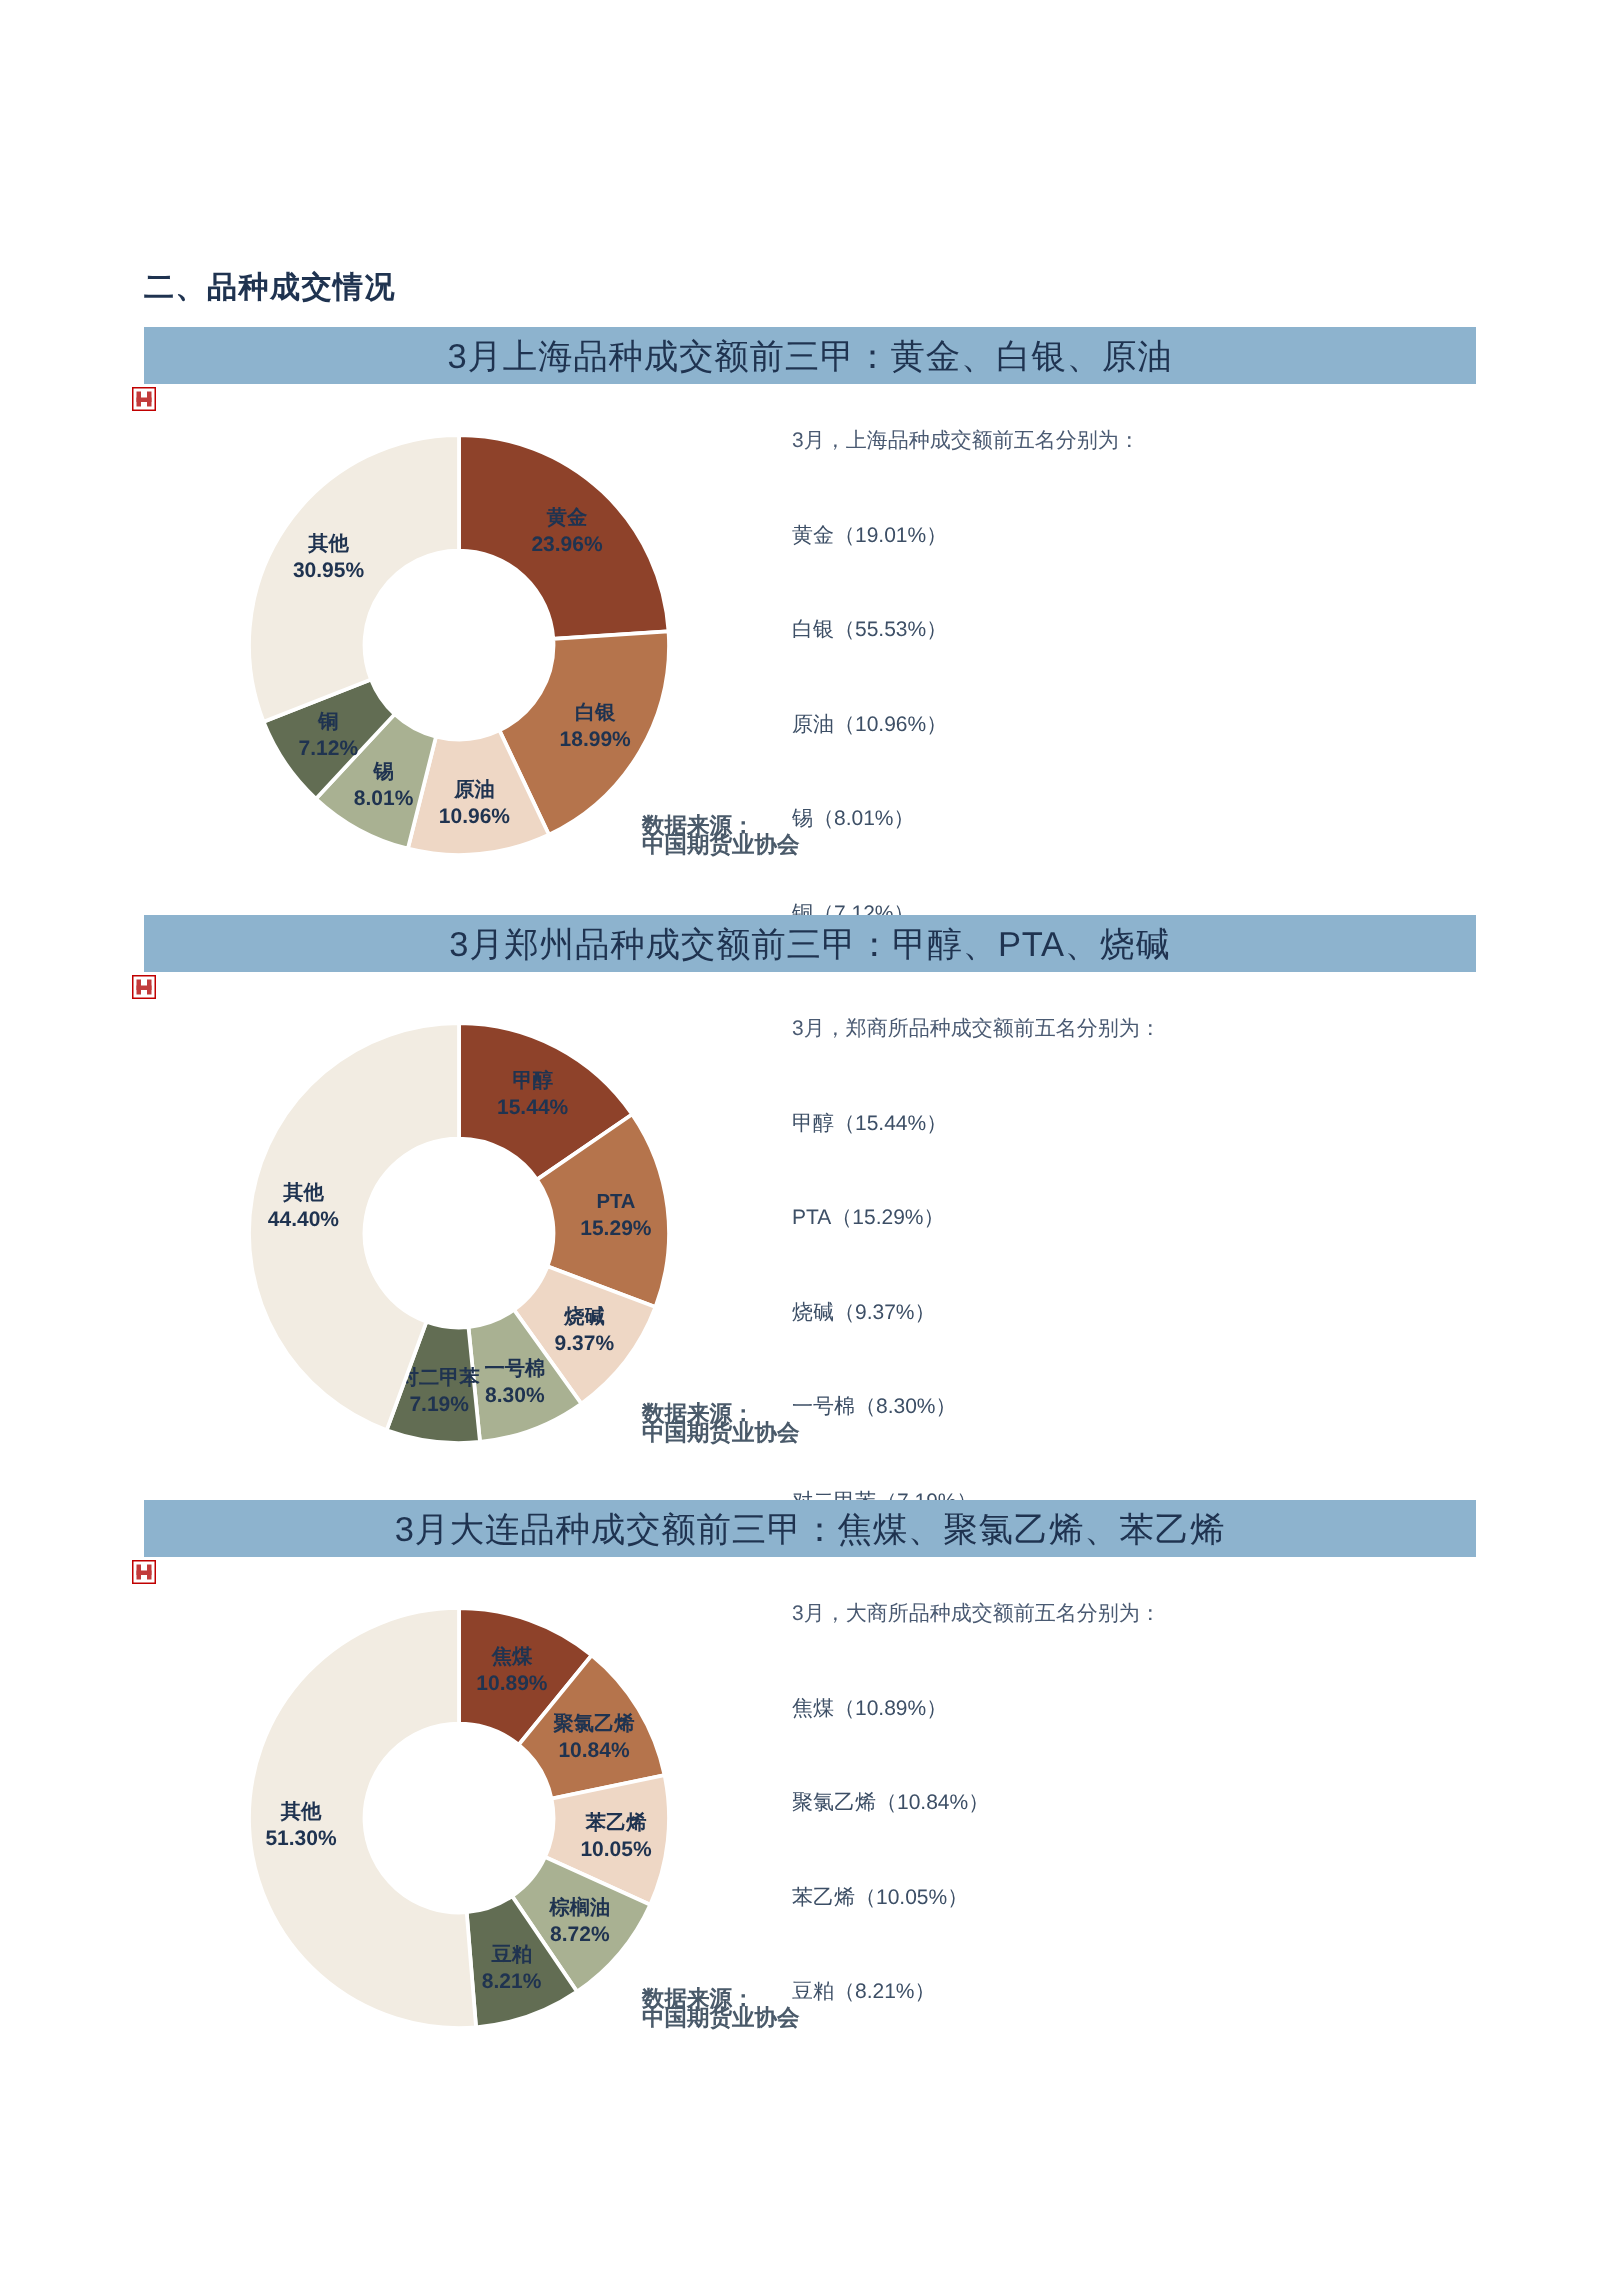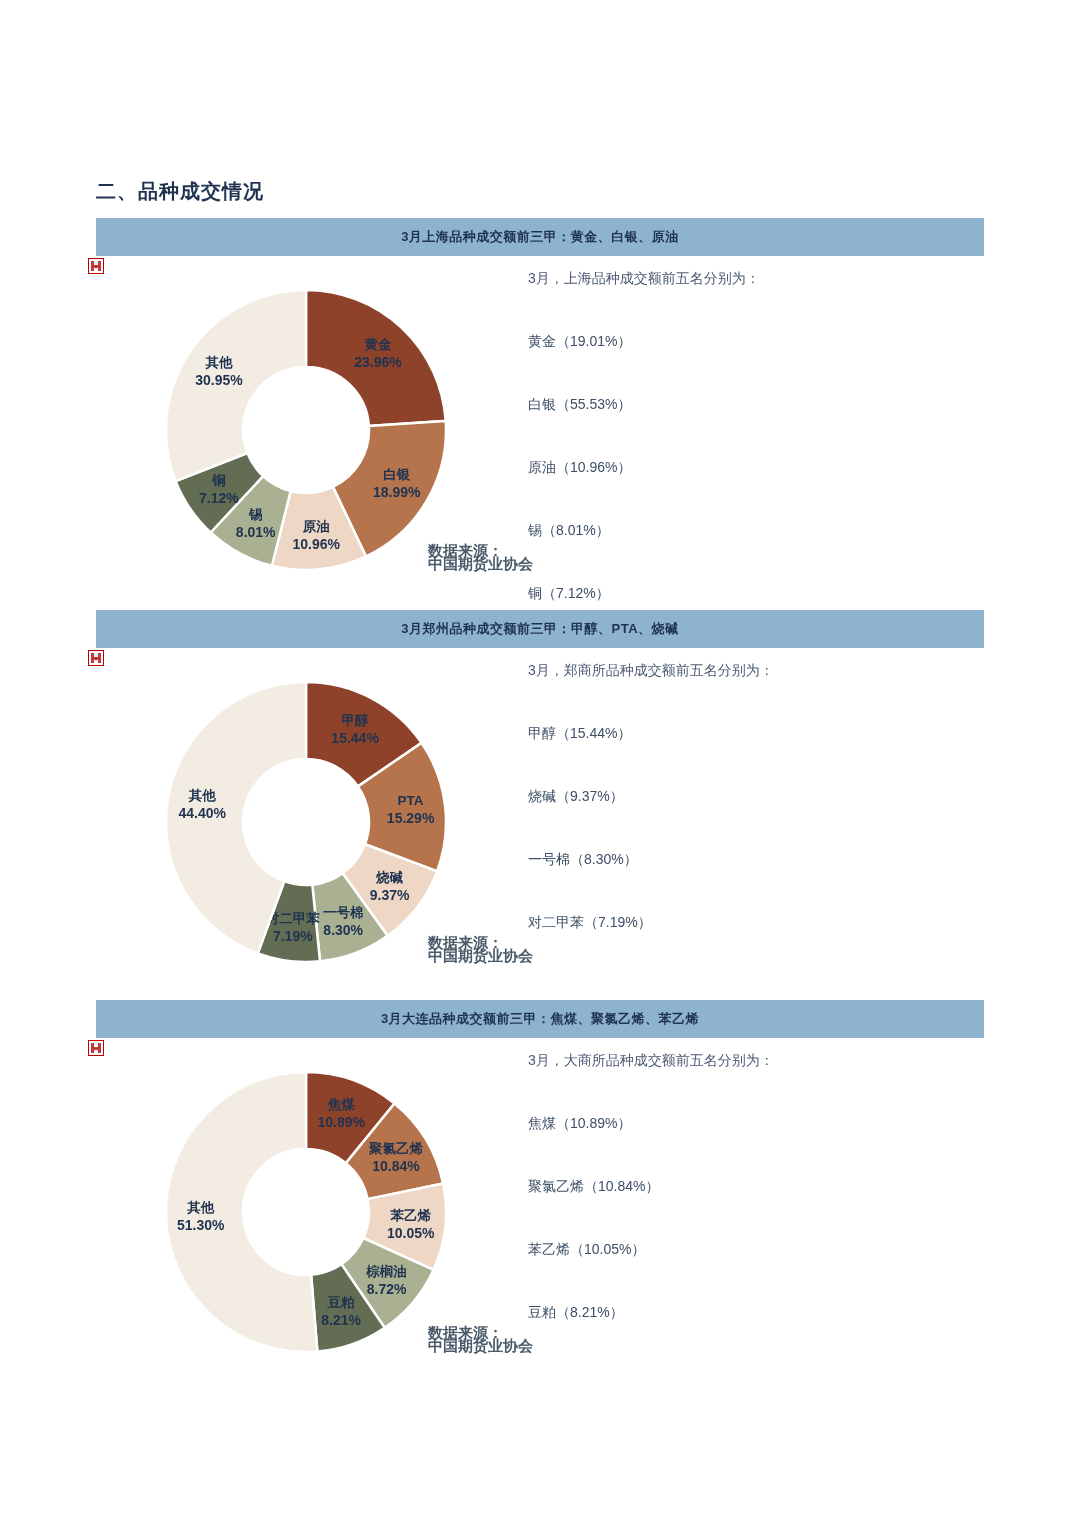--- a/index.html
+++ b/index.html
@@ -33,22 +33,22 @@
   .bar{
     position:relative;
     width:888px;
     height:38px;
     background:#8db3ce;
     display:flex;
     align-items:center;
     justify-content:center;
   }
   .bar-text{
-    font-size:13px;
-    font-weight:bold;
+    font-size:23px;
+    font-weight:normal;
     color:#1f3350;
     letter-spacing:0.5px;
     white-space:nowrap;
   }
   .broken-img{
     position:absolute;
     left:-8px;
     top:40px;
     width:16px;height:16px;
     background:#ffffff;
@@ -101,21 +101,21 @@
     line-height:13px;
     color:#4a5a6a;
     font-weight:bold;
     white-space:nowrap;
   }
 
   
   .textcol{
     position:absolute;
     left:432px;
-    top:0px;
+    top:15px;
     width:440px;
   }
   .lead{
     font-size:14px;
     color:#4a5a72;
     margin-top:14px;
     white-space:nowrap;
   }
   .rank-item{
     font-size:14px;
@@ -210,20 +210,21 @@
             </svg>
           </div>
         <div class="source">
           <div>数据来源：</div>
           <div>中国期货业协会</div>
         </div>
       </div>
       <div class="textcol">
         <div class="lead">3月，郑商所品种成交额前五名分别为：</div>
         <div class="rank-item">甲醇（15.44%）</div>
+        <div class="rank-item">PTA（15.29%）</div>
         <div class="rank-item">烧碱（9.37%）</div>
         <div class="rank-item">一号棉（8.30%）</div>
         <div class="rank-item">对二甲苯（7.19%）</div>
       </div>
     </div>
   </div>
 
   <div class="block block-3">
     <div class="bar">
       <span class="bar-text">3月大连品种成交额前三甲：焦煤、聚氯乙烯、苯乙烯</span>

